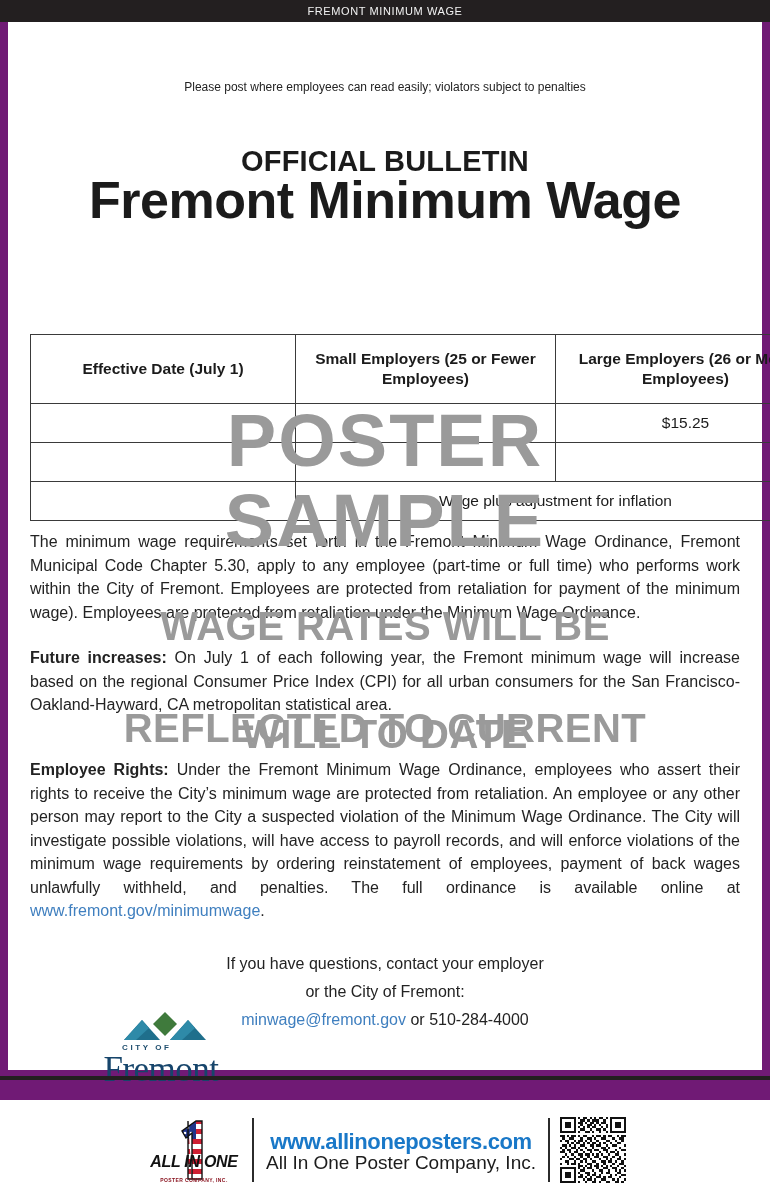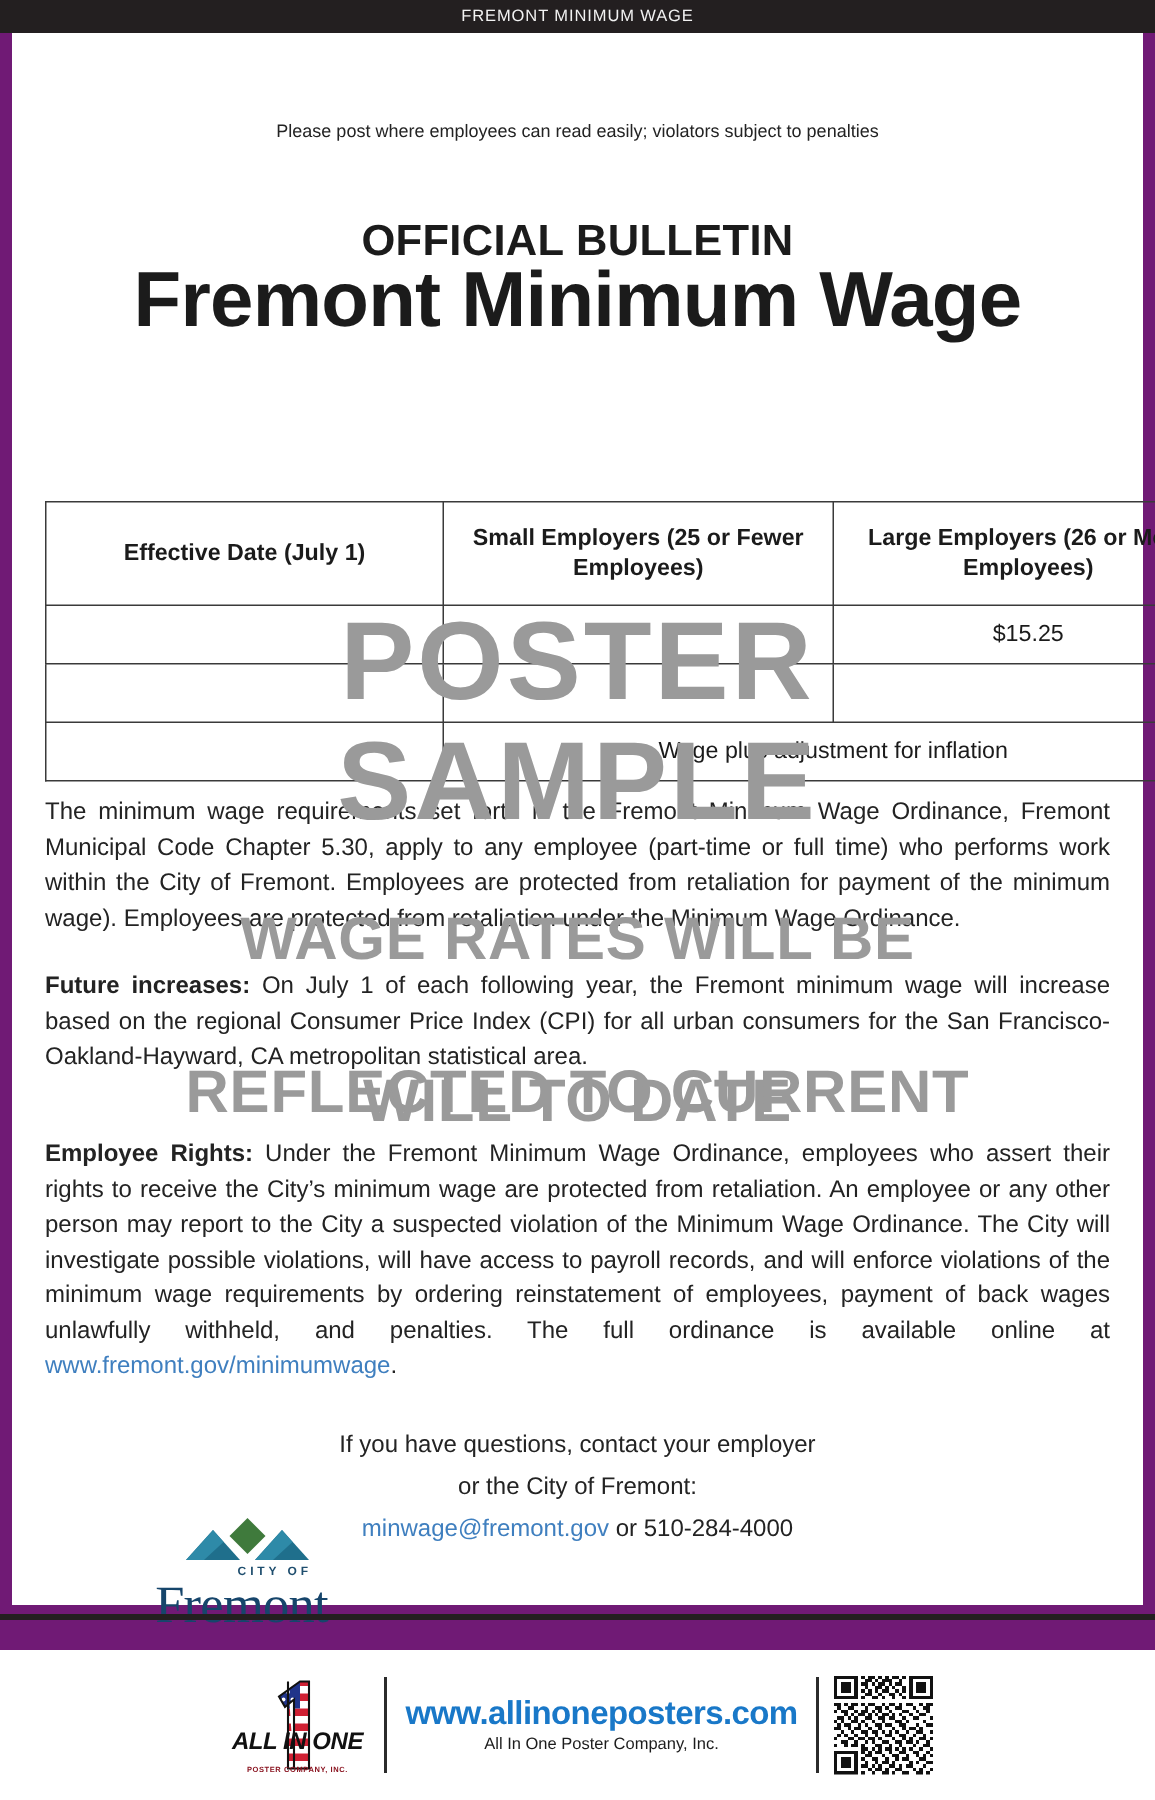--- a/index.html
+++ b/index.html
@@ -82,21 +82,21 @@
   .contact{
     position:absolute;top:928px;left:0;width:754px;text-align:center;
     font-size:16px;line-height:28px;color:#232323;
   }
   
   .citylogo{
     position:absolute;top:988px;left:58px;width:190px;height:72px;
   }
   .logomark{position:absolute;top:0;left:56px;width:86px;height:34px;}
   .cityof{
-    position:absolute;top:33px;left:56px;width:86px;text-align:right;
+    position:absolute;top:33px;left:56px;width:86px;text-align:left;
     font-size:8px;letter-spacing:2.6px;color:#1f4e6e;font-weight:bold;
   }
   .fremontword{
     position:absolute;top:40px;left:0;width:190px;text-align:center;
     font-family:"Liberation Serif", serif;
     font-size:35px;color:#16456b;letter-spacing:-0.5px;
   }
   
   .botrule{
     position:absolute;top:1076px;left:0;width:770px;height:4px;background:#231f20;
@@ -116,21 +116,21 @@
   .aiosub{
     position:absolute;bottom:2px;left:0;width:100px;text-align:center;
     font-size:5px;font-weight:bold;color:#8a1420;letter-spacing:0.4px;
   }
   .vrule{width:2px;height:64px;background:#2b2b2b;}
   .phoneblk{
     text-align:center;padding:0 12px;
   }
   .phone{font-size:26px;font-weight:bold;color:#1978c8;letter-spacing:-0.5px;line-height:28px;}
   .weburl{font-size:22px;font-weight:bold;color:#1978c8;letter-spacing:-0.4px;line-height:25px;}
-  .coname{font-size:11px;color:#1c1c1c;line-height:18px;}
+  .coname{font-size:19px;color:#1c1c1c;line-height:18px;}
   .qr{width:66px;height:66px;margin-left:10px;}
   
   .wm{
     position:absolute;left:0;width:770px;text-align:center;
     color:#9a9a9a;font-weight:bold;
     pointer-events:none;
     font-family:"Liberation Sans", sans-serif;
   }
   .wm1{top:398px;font-size:74px;letter-spacing:2px;}
   .wm2{top:478px;font-size:74px;letter-spacing:2px;}

